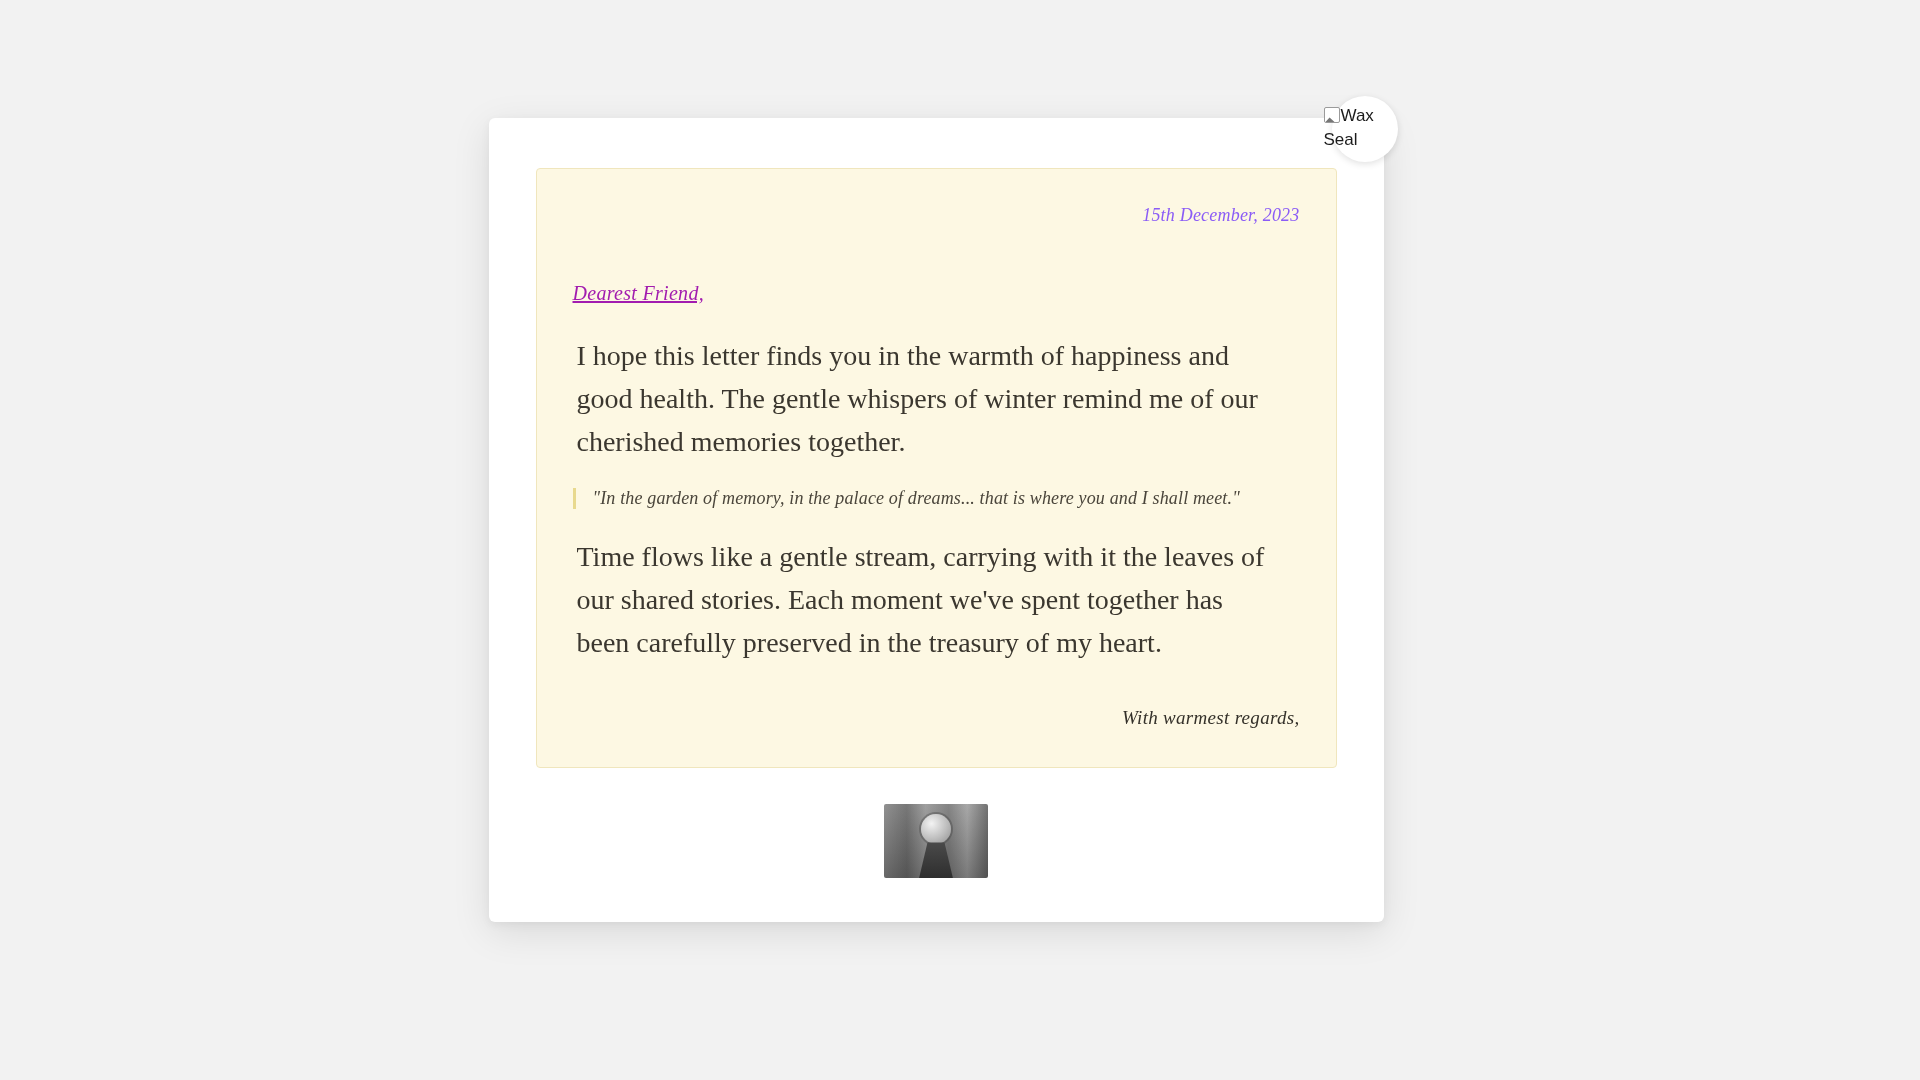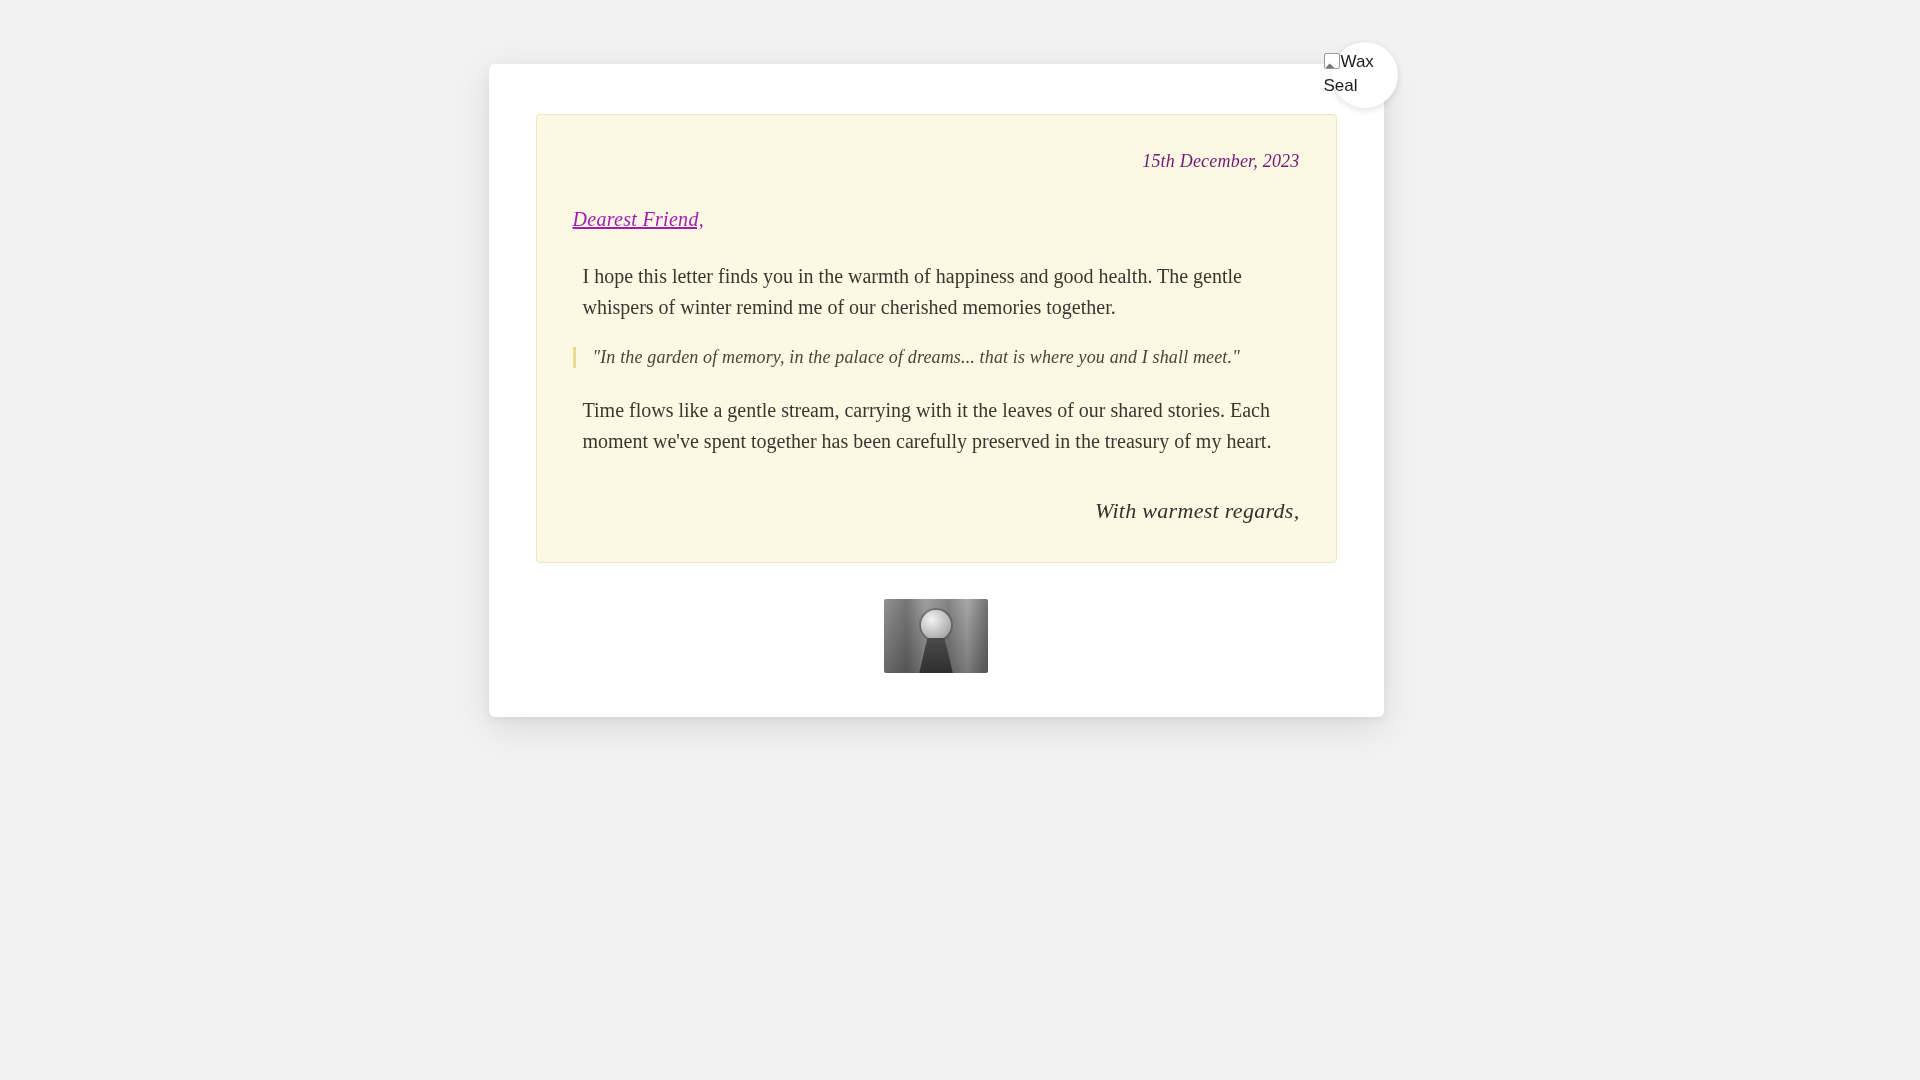--- a/index.html
+++ b/index.html
@@ -12,21 +12,21 @@
     overflow: hidden;
   }
 
   .page-wrap {
     width: 1872px;
     height: 1080px;
     display: flex;
     align-items: flex-start;
     justify-content: center;
     box-sizing: border-box;
-    padding-top: 64px;
+    padding-top: 118px;
   }
 
   .letter-card {
     position: relative;
     width: 895px;
     background: #ffffff;
     border-radius: 6px;
     box-shadow: 0 10px 38px rgba(0,0,0,0.10), 0 3px 10px rgba(0,0,0,0.05);
     padding: 50px 47px 44px 47px;
     box-sizing: border-box;
@@ -89,59 +89,59 @@
     border-radius: 4px;
     padding: 36px 36px 38px 36px;
     box-sizing: border-box;
     color: #2e2b26;
   }
 
   .letter-date {
     text-align: right;
     font-style: italic;
     font-size: 18px;
-    color: #701a75;
-    margin: 0 0 36px 0;
+    color: #8b5cf6;
+    margin: 0 0 56px 0;
     letter-spacing: 0.2px;
   }
 
   .salutation {
     font-style: italic;
     font-size: 20px;
     color: #a21caf;
     margin: 0 0 30px 0;
     letter-spacing: 0.3px;
     text-decoration: underline;
   }
 
   .body-para {
-    font-size: 20px;
+    font-size: 28px;
     line-height: 1.53;
     color: #3b372f;
-    margin: 0 0 25px 10px;
+    margin: 0 0 25px 4px;
     max-width: 690px;
   }
 
   .quote-block {
     border-left: 3px solid #e8d98e;
     padding-left: 17px;
     margin: 0 0 27px 0;
   }
   .quote-block p {
     margin: 0;
     font-style: italic;
     font-size: 18px;
     color: #4a453b;
     letter-spacing: 0.15px;
   }
 
   .closing {
     text-align: right;
     font-style: italic;
-    font-size: 22px;
+    font-size: 19px;
     color: #34312a;
     margin: 42px 0 0 0;
     letter-spacing: 0.3px;
   }
 
   .signature {
     text-align: right;
     font-style: italic;
     font-size: 23px;
     color: #2b2822;

